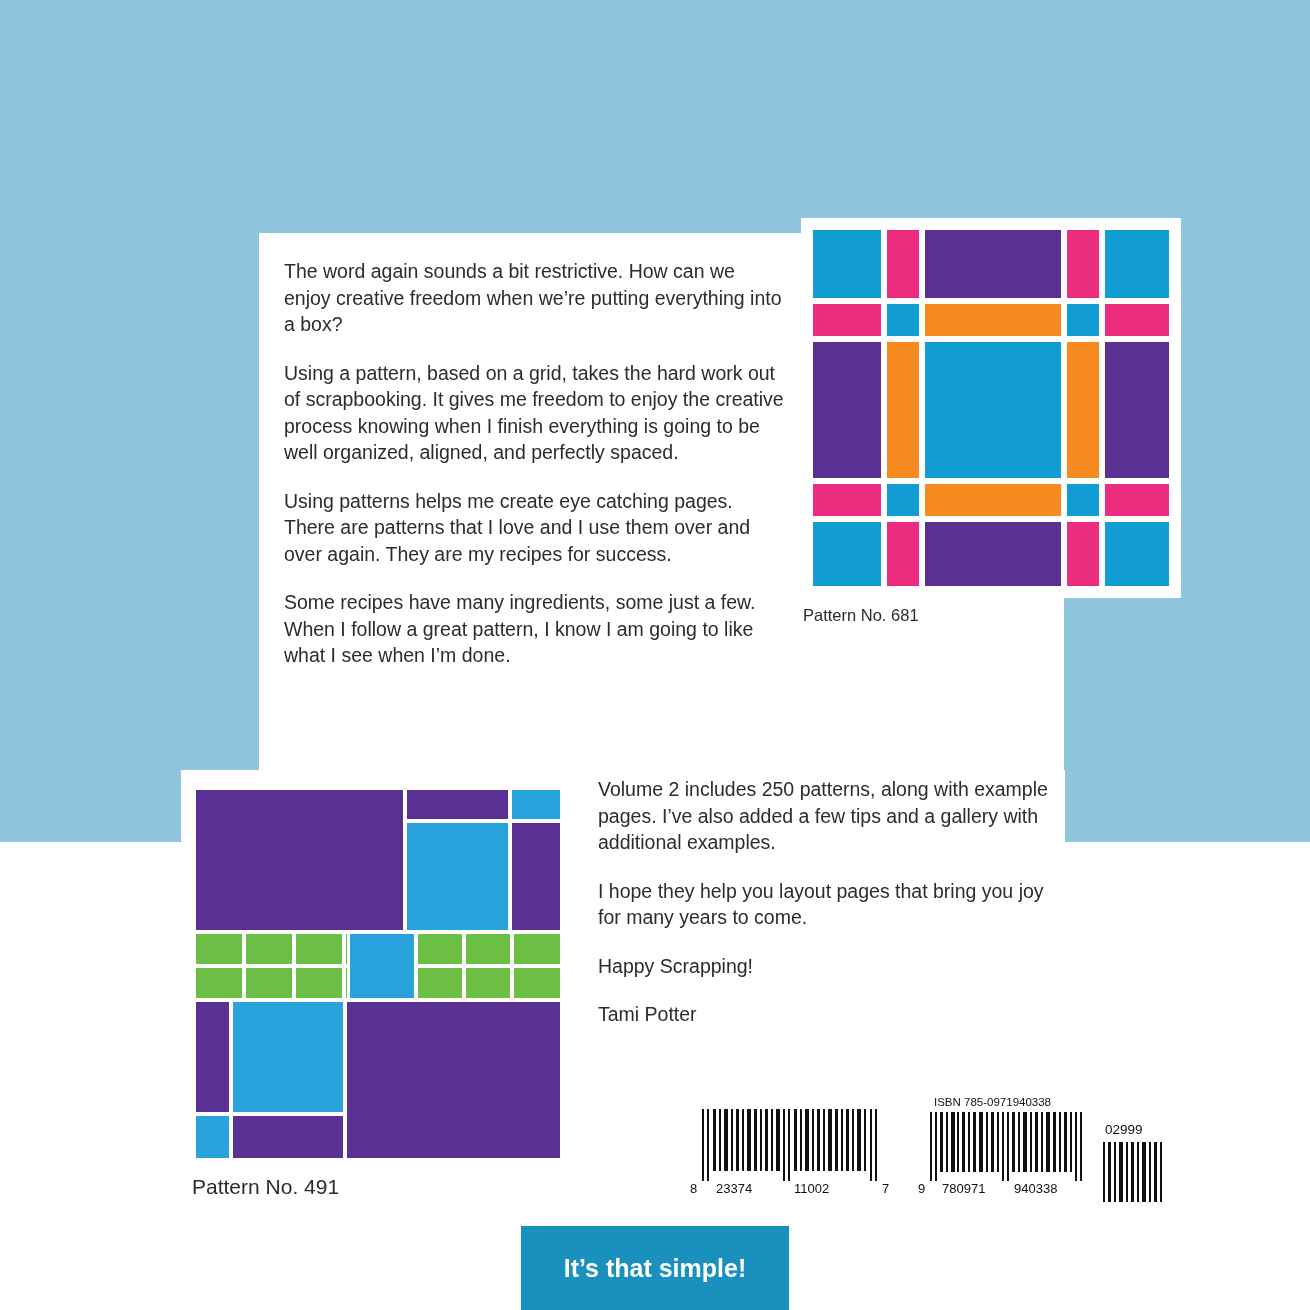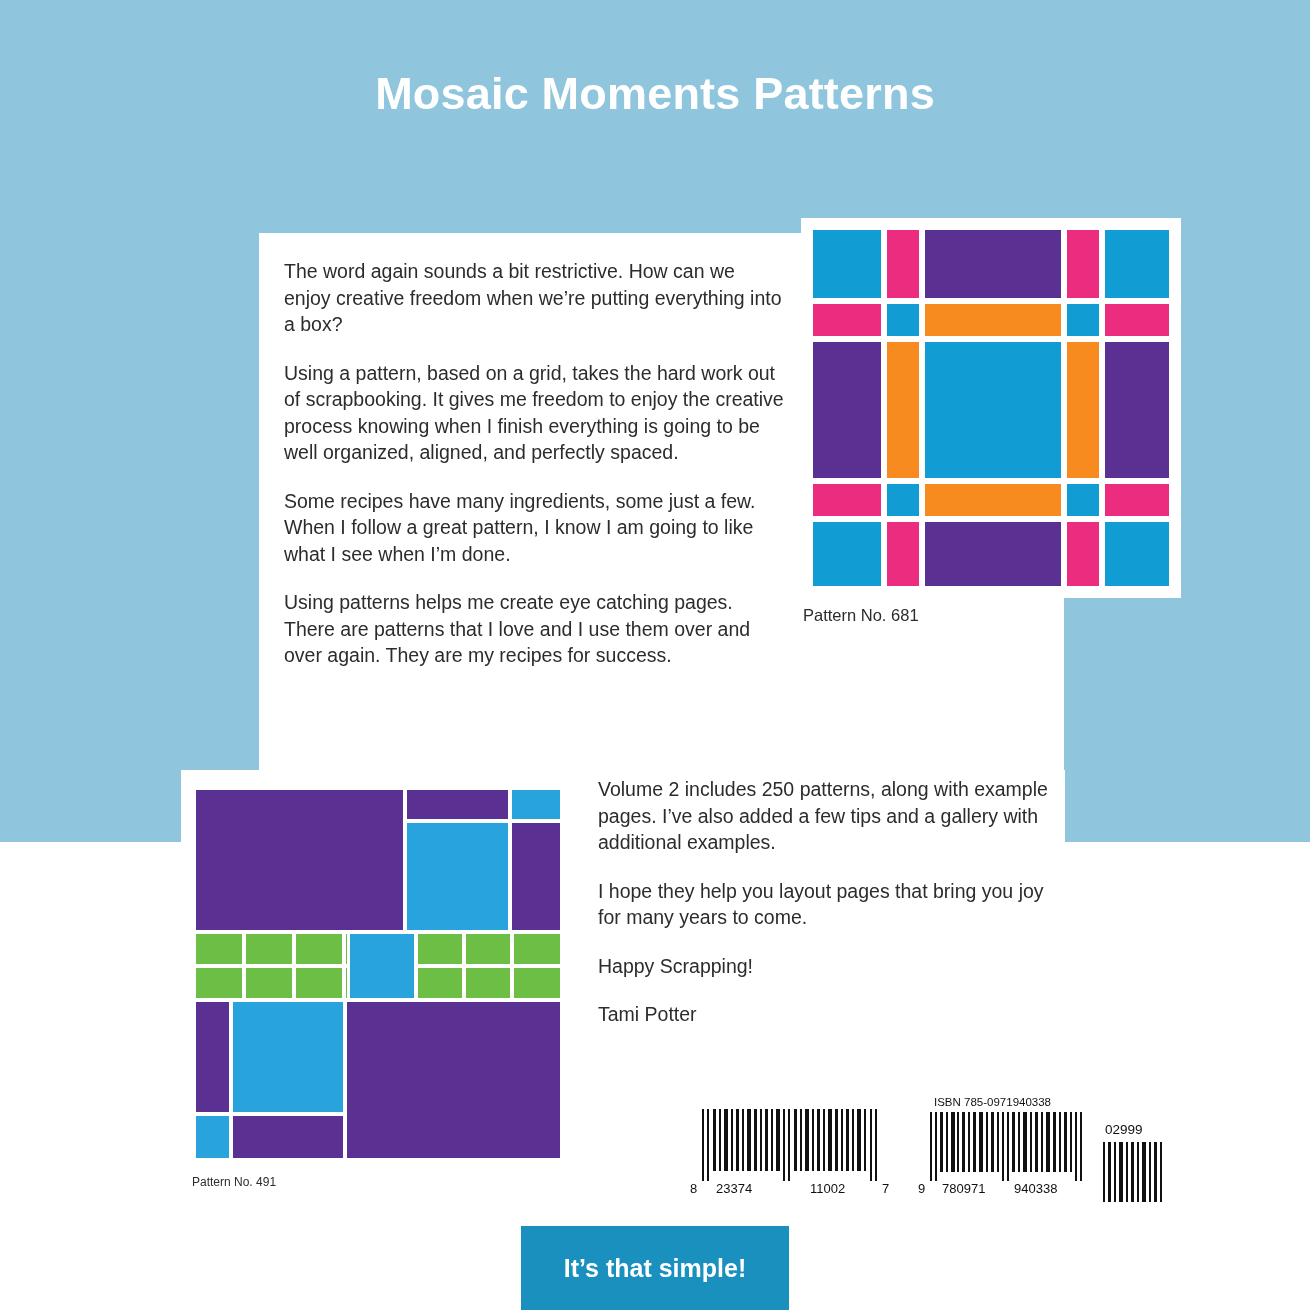--- a/index.html
+++ b/index.html
@@ -137,21 +137,21 @@
     position: absolute;
     left: 196px;
     top: 790px;
     width: 364px;
     height: 368px;
   }
   .caption491 {
     position: absolute;
     left: 192px;
     top: 1175px;
-    font-size: 12px;
+    font-size: 21px;
     color: #2c2c2c;
   }
 
   
   .tile {
     position: absolute;
   }
 
   
   .barcode-box {
@@ -211,27 +211,26 @@
 </style>
 </head>
 <body>
 
 <div class="page">
 
   <div class="bg-blue"></div>
   <div class="white-card-main"></div>
   <div class="white-card-lower"></div>
 
-  <div class="title-main">Mosaic Moments Patterns</div>
 
   <div class="body-col">
     <p>The word again sounds a bit restrictive. How can we enjoy creative freedom when we’re putting everything into a box?</p>
     <p>Using a pattern, based on a grid, takes the hard work out of scrapbooking. It gives me freedom to enjoy the creative process knowing when I finish everything is going to be well organized, aligned, and perfectly spaced.</p>
+    <p>Using patterns helps me create eye catching pages. There are patterns that I love and I use them over and over again. They are my recipes for success.</p>
     <p>Some recipes have many ingredients, some just a few. When I follow a great pattern, I know I am going to like what I see when I’m done.</p>
-    <p>Using patterns helps me create eye catching pages. There are patterns that I love and I use them over and over again. They are my recipes for success.</p>
   </div>
 
   <div class="body-right">
     <p>Volume 2 includes 250 patterns, along with example pages. I’ve also added a few tips and a gallery with additional examples.</p>
     <p>I hope they help you layout pages that bring you joy for many years to come.</p>
     <p class="signature">Happy Scrapping!</p>
     <p class="signature">Tami Potter</p>
   </div>
 
   <div class="pattern405-frame"></div>
@@ -338,21 +337,21 @@
       <div class="bar" style="left:146px;width:3px;height:62px;"></div>
       <div class="bar" style="left:152px;width:2px;height:62px;"></div>
       <div class="bar" style="left:157px;width:4px;height:62px;"></div>
       <div class="bar" style="left:164px;width:2px;height:62px;"></div>
       <div class="bar" style="left:170px;width:2px;height:72px;"></div>
       <div class="bar" style="left:175px;width:2px;height:72px;"></div>
     </div>
     <div class="bc-digits" style="width:180px;">
       <span style="left:-10px;">8</span>
       <span style="left:16px;">23374</span>
-      <span style="left:94px;margin-left:16px;">11002</span>
+      <span style="left:94px;">11002</span>
       <span style="left:182px;">7</span>
     </div>
   </div>
 
   <div class="isbn-label">ISBN 785-0971940338</div>
   <div class="barcode-box" style="left:928px;top:1112px;width:155px;">
     <div class="bars" style="width:155px;height:69px;">
       <div class="bar" style="left:2px;width:2px;height:69px;"></div>
       <div class="bar" style="left:7px;width:2px;height:69px;"></div>
       <div class="bar" style="left:12px;width:3px;height:60px;"></div>

